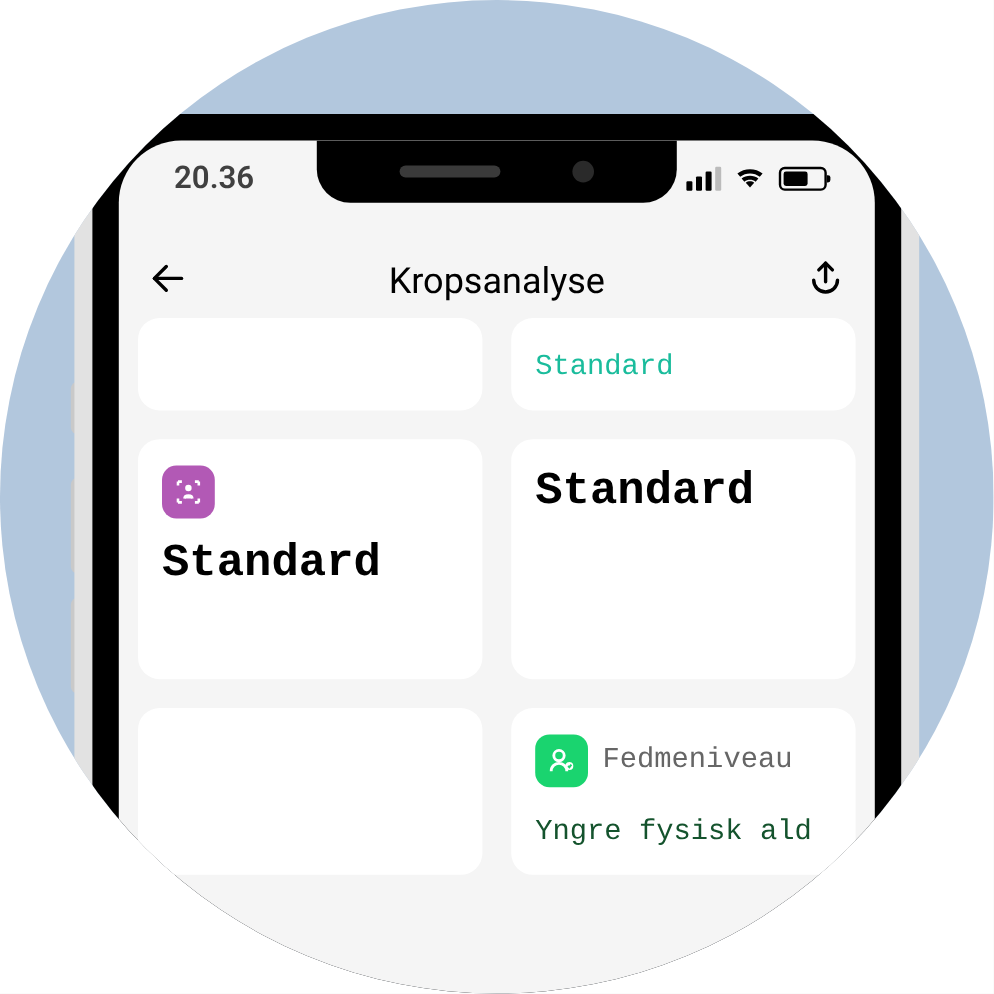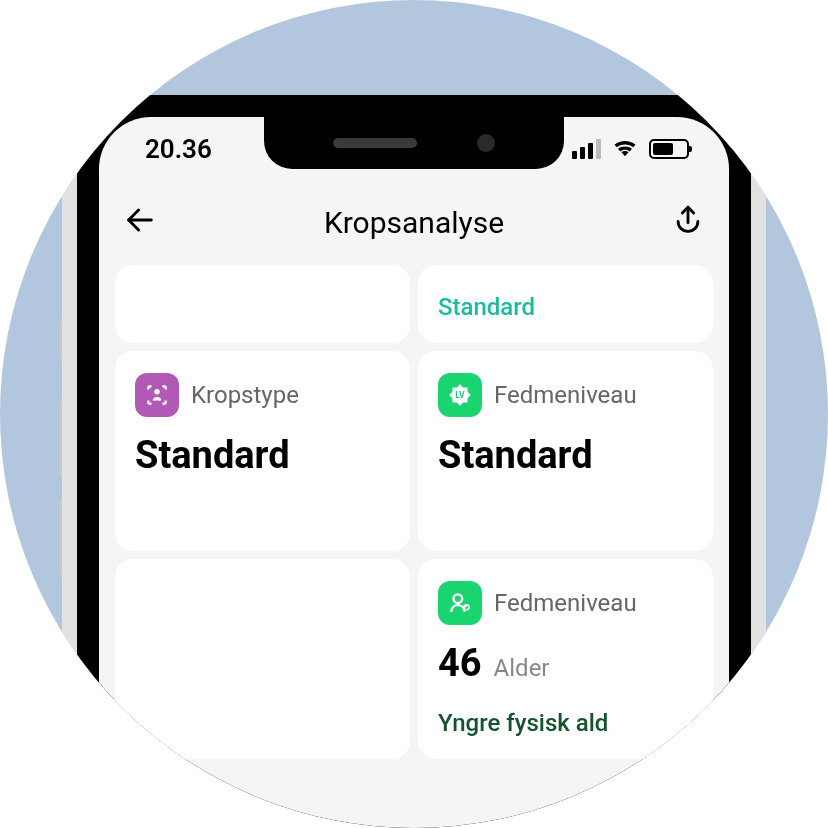--- a/index.html
+++ b/index.html
@@ -94,21 +94,21 @@
       right: 0;
       height: 44px;
       display: flex;
       justify-content: space-between;
       align-items: center;
       padding: 0 36px;
     }
     .status-time {
       font-size: 26px;
       font-weight: 600;
-      color: #000000;
+      color: #404040;
       margin-left: 10px;
     }
     .status-icons {
       display: flex;
       align-items: center;
       gap: 10px;
       margin-right: 4px;
     }
     .signal {
       display: flex;
@@ -146,21 +146,21 @@
       position: absolute;
       left: 2px;
       top: 2px;
       bottom: 2px;
       width: 20px;
       background: #000;
       border-radius: 2px;
     }
     .nav-bar {
       position: absolute;
-      top: 70px;
+      top: 82px;
       left: 0;
       right: 0;
       height: 70px;
       display: flex;
       align-items: center;
       justify-content: space-between;
       padding: 0 24px;
     }
     .back-btn svg { width: 34px; height: 34px; }
     .nav-title {
@@ -175,21 +175,22 @@
     .content {
       position: absolute;
       top: 148px;
       left: 0;
       right: 0;
       padding: 0 16px;
     }
     .grid {
       display: grid;
       grid-template-columns: 1fr 1fr;
-      gap: 8px;
+      gap: 24px;
+      font-family: Liberation Mono, monospace;
     }
     .card {
       background: #fff;
       border-radius: 18px;
       padding: 22px 20px;
     }
     .top-left-card { min-height: 76px; }
     .top-right-card { min-height: 76px; display: flex; align-items: flex-start; }
     .card-header {
       display: flex;
@@ -309,57 +310,43 @@
 
           <div class="card tall-card">
             <div class="card-header">
               <div class="icon-box icon-purple">
                 <svg width="26" height="26" viewBox="0 0 24 24" fill="none" stroke="#fff" stroke-width="2">
                   <path d="M4 4 L4 7 M4 4 L7 4 M20 4 L17 4 M20 4 L20 7 M4 20 L4 17 M4 20 L7 20 M20 20 L20 17 M20 20 L17 20"></path>
                   <circle cx="12" cy="9" r="2.5" fill="#fff" stroke="none"></circle>
                   <path d="M9 17 C9 14 15 14 15 17" stroke="#fff" fill="#fff"></path>
                 </svg>
               </div>
-              <div class="card-label">Kropstype</div>
             </div>
             <div class="card-value">Standard</div>
           </div>
 
           <div class="card tall-card">
-            <div class="card-header">
-              <div class="icon-box icon-green">
-                <svg width="26" height="26" viewBox="0 0 24 24" fill="#fff">
-                  <path d="M12 2 L15 5 L19 5 L19 9 L22 12 L19 15 L19 19 L15 19 L12 22 L9 19 L5 19 L5 15 L2 12 L5 9 L5 5 L9 5 Z"></path>
-                  <text x="12" y="15" font-size="8" text-anchor="middle" fill="#1ad46f" font-weight="bold">LV</text>
-                </svg>
-              </div>
-              <div class="card-label">Fedmeniveau</div>
-            </div>
             <div class="card-value">Standard</div>
           </div>
 
           <div class="card">
           </div>
 
           <div class="card">
             <div class="card-header">
               <div class="icon-box icon-green">
                 <svg width="26" height="26" viewBox="0 0 24 24" fill="none" stroke="#fff" stroke-width="2.2">
                   <circle cx="10" cy="8" r="4"></circle>
                   <path d="M4 20 C4 16 7 14 10 14 C13 14 16 16 16 20"></path>
                   <circle cx="18" cy="16" r="3" fill="#fff" stroke="none"></circle>
                   <path d="M17 16 L18 17 L19.5 15" stroke="#1ad46f" stroke-width="1.5" fill="none"></path>
                 </svg>
               </div>
               <div class="card-label">Fedmeniveau</div>
             </div>
-            <div class="card-value-row">
-              <div class="card-value">46</div>
-              <div class="card-value-unit">Alder</div>
-            </div>
             <div class="status-text">Yngre fysisk ald</div>
           </div>
 
         </div>
       </div>
 
     </div>
   </div>
 </div>
 

